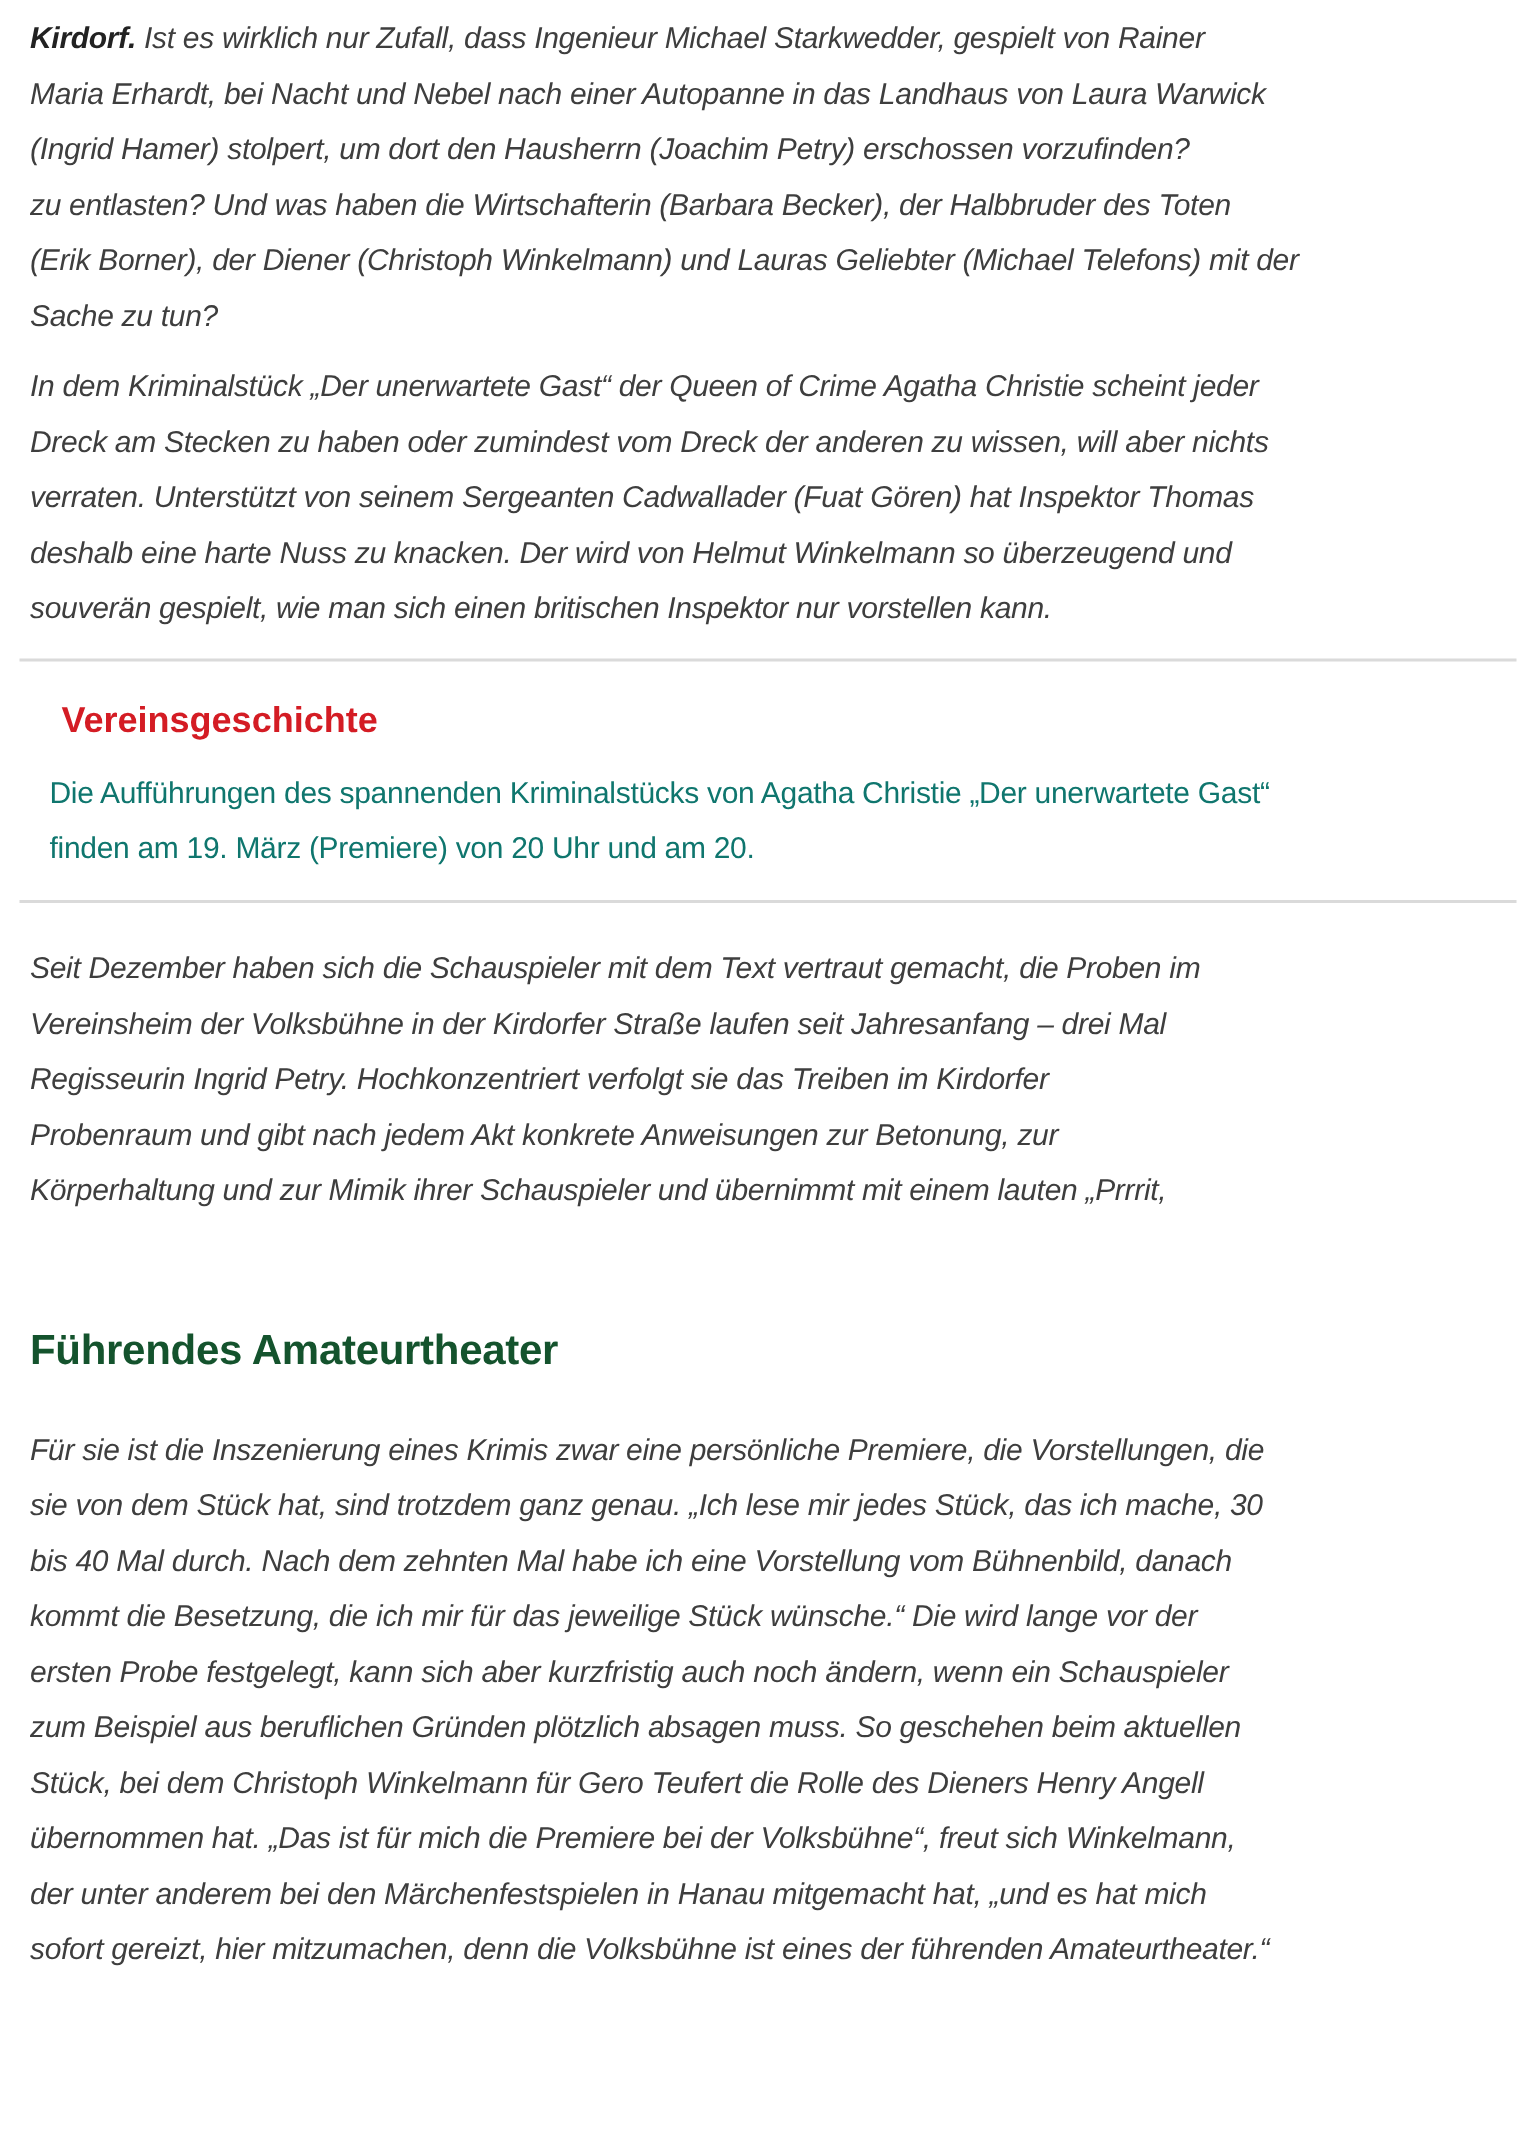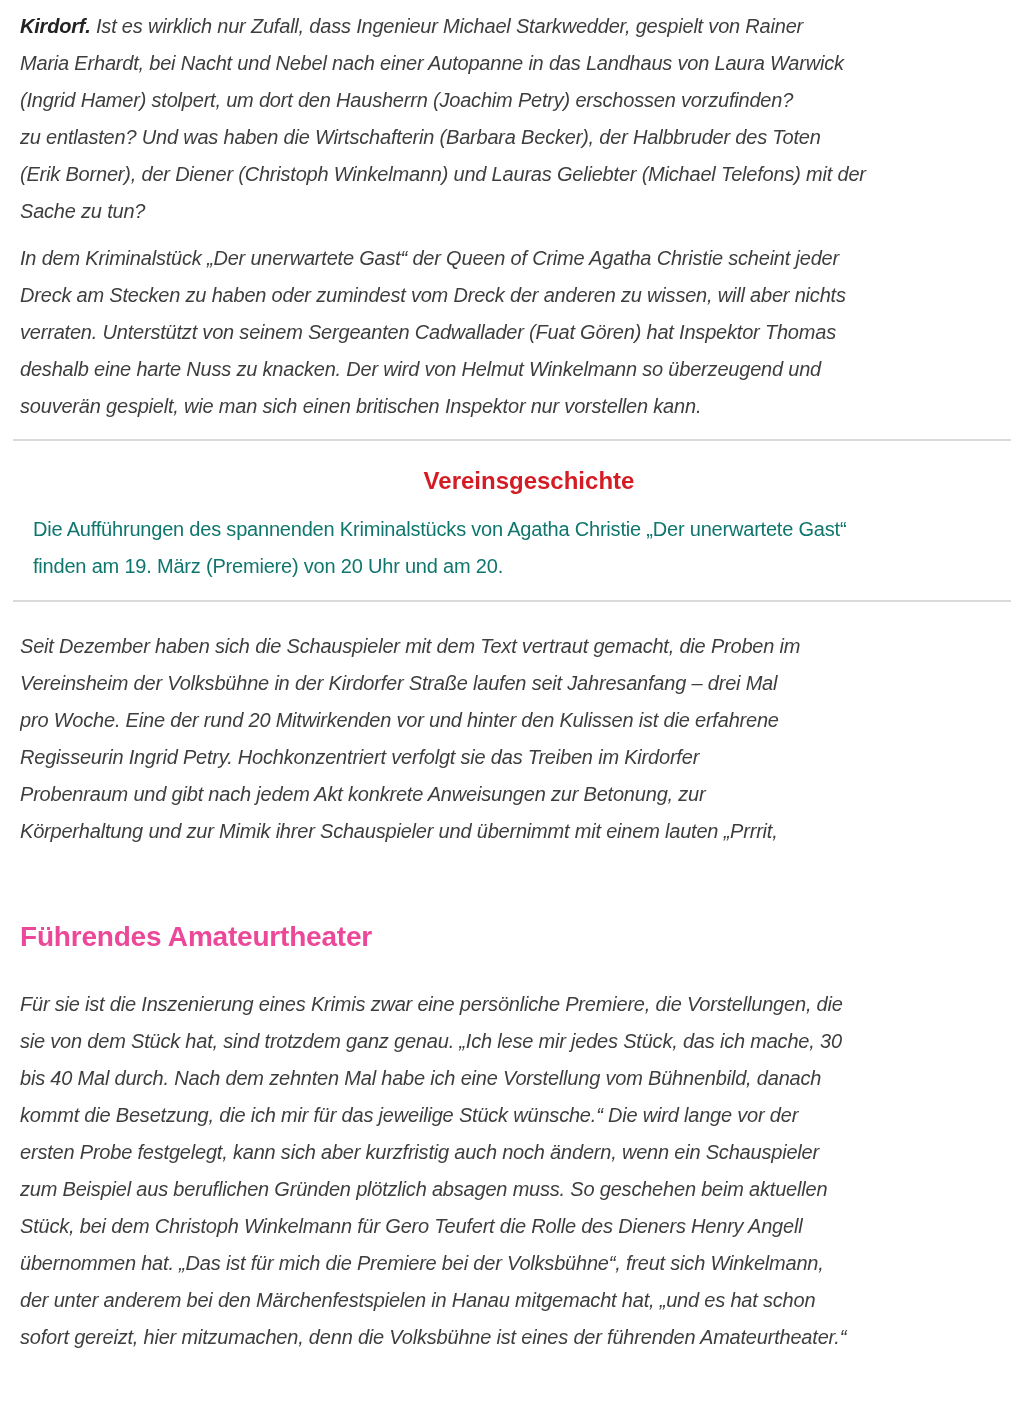--- a/index.html
+++ b/index.html
@@ -36,23 +36,22 @@
   }
   .para-2 { margin-top: 10px; }
   .rule {
     height: 2px;
     background: #dadada;
     margin: 0 13px;
     border: none;
   }
   .rule-top { margin-top: 14px; }
   .infobox {
-    margin-left: 52px;
+    margin-left: 41px;
     margin-right: 18px;
-    text-align: center;
   }
   .infobox-heading {
     margin-top: 26px;
     font-size: 24px;
     line-height: 28px;
     font-weight: 700;
     color: #d41c24;
   }
   .infobox-text {
     margin: 16px 0 15px 33px;
@@ -64,21 +63,21 @@
   .infobox-text .line {
     white-space: nowrap;
     overflow: hidden;
   }
   .para-3 { margin-top: 26px; }
   .subheading {
     margin: 69px 18px 0 20px;
     font-size: 28px;
     line-height: 36px;
     font-weight: 700;
-    color: #ec4899;
+    color: #14532d;
     letter-spacing: -0.2px;
   }
   .para-4 { margin-top: 31px; }
 </style>
 </head>
 <body>
 
 <div class="page">
 
   <div class="para para-1">
@@ -108,34 +107,33 @@
   <div class="infobox-text">
       <div class="line">Die Aufführungen des spannenden Kriminalstücks von Agatha Christie „Der unerwartete Gast“</div>
       <div class="line">finden am 19. März (Premiere) von 20 Uhr und am 20.</div>
     </div>
 
   <hr class="rule">
 
   <div class="para para-3">
       <div class="line">Seit Dezember haben sich die Schauspieler mit dem Text vertraut gemacht, die Proben im</div>
       <div class="line">Vereinsheim der Volksbühne in der Kirdorfer Straße laufen seit Jahresanfang – drei Mal</div>
-      <div class="line">pro Woche. Eine der rund 20 Mitwirkenden vor und hinter den Kulissen ist die erfahrene</div>
       <div class="line">Regisseurin Ingrid Petry. Hochkonzentriert verfolgt sie das Treiben im Kirdorfer</div>
       <div class="line">Probenraum und gibt nach jedem Akt konkrete Anweisungen zur Betonung, zur</div>
       <div class="line">Körperhaltung und zur Mimik ihrer Schauspieler und übernimmt mit einem lauten „Prrrit,</div>
     </div>
 
   <div class="subheading">Führendes Amateurtheater</div>
 
   <div class="para para-4">
       <div class="line">Für sie ist die Inszenierung eines Krimis zwar eine persönliche Premiere, die Vorstellungen, die</div>
       <div class="line">sie von dem Stück hat, sind trotzdem ganz genau. „Ich lese mir jedes Stück, das ich mache, 30</div>
       <div class="line">bis 40 Mal durch. Nach dem zehnten Mal habe ich eine Vorstellung vom Bühnenbild, danach</div>
       <div class="line">kommt die Besetzung, die ich mir für das jeweilige Stück wünsche.“ Die wird lange vor der</div>
       <div class="line">ersten Probe festgelegt, kann sich aber kurzfristig auch noch ändern, wenn ein Schauspieler</div>
       <div class="line">zum Beispiel aus beruflichen Gründen plötzlich absagen muss. So geschehen beim aktuellen</div>
       <div class="line">Stück, bei dem Christoph Winkelmann für Gero Teufert die Rolle des Dieners Henry Angell</div>
       <div class="line">übernommen hat. „Das ist für mich die Premiere bei der Volksbühne“, freut sich Winkelmann,</div>
-      <div class="line">der unter anderem bei den Märchenfestspielen in Hanau mitgemacht hat, „und es hat schon</div>
+      <div class="line">der unter anderem bei den Märchenfestspielen in Hanau mitgemacht hat, „und es hat mich</div>
       <div class="line">sofort gereizt, hier mitzumachen, denn die Volksbühne ist eines der führenden Amateurtheater.“</div>
     </div>
 
 </div>
 
 </body></html>

